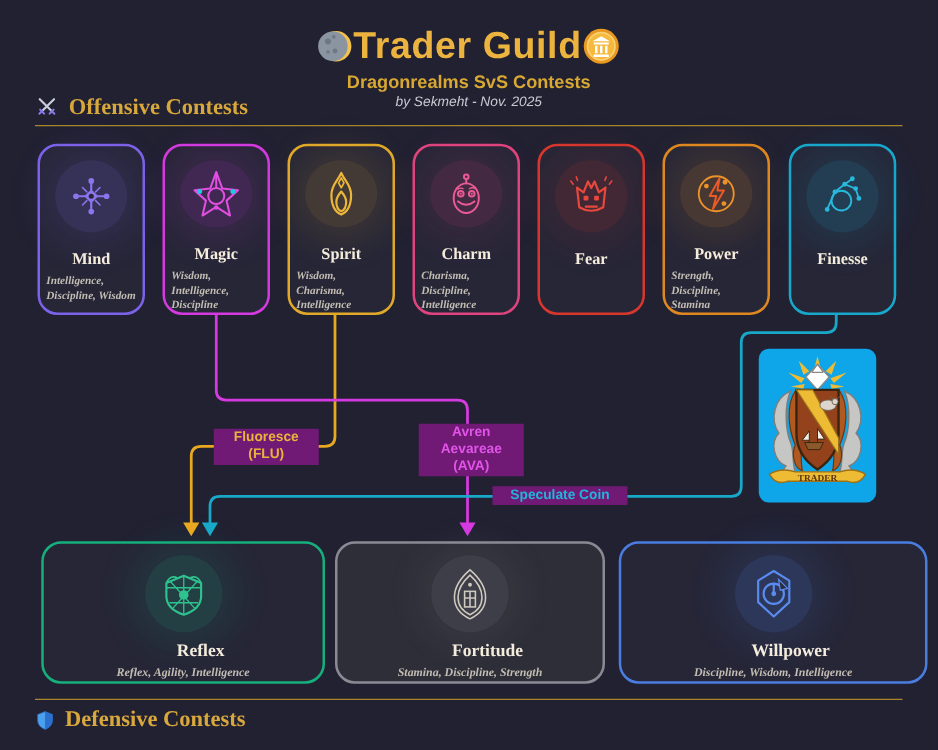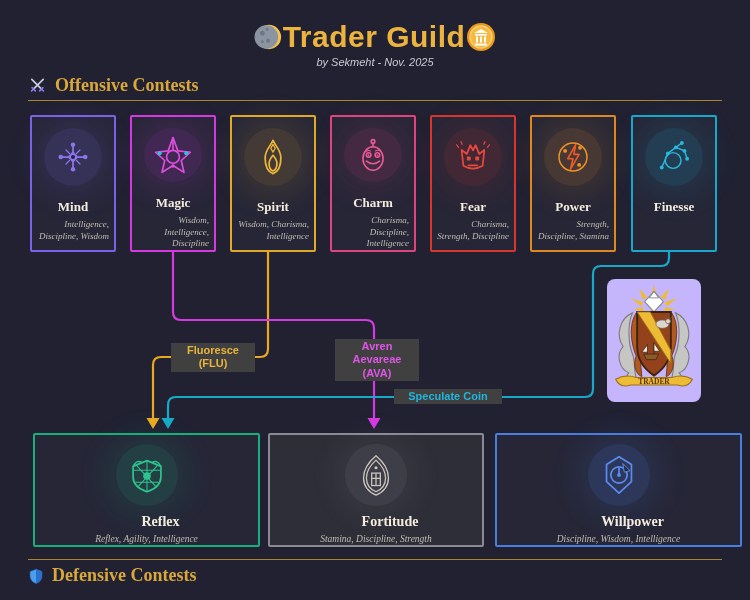--- a/index.html
+++ b/index.html
@@ -19,54 +19,54 @@
   
   .sect{position:absolute;display:flex;align-items:center;gap:8px;
         font-family:"Liberation Serif", serif;font-weight:bold;font-size:18px;color:#d9a83c;}
   .sect-off{left:28px;top:75px;text-align:center;}
   .sect-def{left:28px;top:565px;}
   .rule{position:absolute;left:28px;width:694px;height:0;border-top:1.5px solid #a8862c;}
   .rule-off{top:100px;}
   .rule-def{top:559px;}
   
   .card{position:absolute;box-sizing:border-box;background:#262637;border:2px solid var(--c);
-        border-radius:2px;display:flex;flex-direction:column;align-items:center;z-index:1;}
+        border-radius:16px;display:flex;flex-direction:column;align-items:center;z-index:1;}
   .tcard{width:86px;height:137px;top:115px;padding-top:11px;}
   .bcard{height:114px;top:433px;padding-top:9px;}
   .iconwrap{border-radius:50%;display:flex;align-items:center;justify-content:center;
             background:var(--glow);box-shadow:0 0 26px 14px var(--halo);}
   .tcard .iconwrap{width:58px;height:58px;}
   .bcard .iconwrap{width:62px;height:62px;}
   .card-title{font-family:"Liberation Serif", serif;font-weight:bold;color:#f4ecdc;}
   .tcard .card-title{font-size:13px;margin-top:13px;}
   .bcard .card-title{font-size:14px;margin-top:8px;margin-left:28px;}
   .card-stats{font-family:"Liberation Serif", serif;font-style:italic;color:#c2bcb2;
-              text-align:right;line-height:1.3;}
+              text-align:left;line-height:1.3;font-weight:bold;}
   .tcard .card-stats{font-size:9px;margin-top:4px;padding:0 5px;}
   .bcard .card-stats{font-size:9.5px;margin-top:3px;padding:0 10px;}
   
   .c-mind{--c:#7c62e8;--glow:rgba(124,98,232,.18);--halo:rgba(124,98,232,.10);}
   .c-magic{--c:#d43ae0;--glow:rgba(212,58,224,.16);--halo:rgba(212,58,224,.10);}
   .c-spirit{--c:#e0a92a;--glow:rgba(224,169,42,.16);--halo:rgba(224,169,42,.10);}
   .c-charm{--c:#e0447e;--glow:rgba(224,68,126,.16);--halo:rgba(224,68,126,.09);}
   .c-fear{--c:#d8372e;--glow:rgba(216,55,46,.16);--halo:rgba(216,55,46,.09);}
   .c-power{--c:#e08820;--glow:rgba(224,136,32,.18);--halo:rgba(224,136,32,.10);}
   .c-finesse{--c:#18a8cc;--glow:rgba(24,168,204,.18);--halo:rgba(24,168,204,.10);}
   .c-reflex{--c:#16b07c;--glow:rgba(22,176,124,.18);--halo:rgba(22,176,124,.10);}
   .c-fortitude{--c:#8a8a94;--glow:rgba(180,180,190,.12);--halo:rgba(180,180,190,.06);background:#2e2e38;}
   .c-willpower{--c:#4a7de0;--glow:rgba(74,125,224,.20);--halo:rgba(74,125,224,.11);}
   
   .wires{position:absolute;left:0;top:0;z-index:2;pointer-events:none;}
-  .wire-label{position:absolute;z-index:3;background:#404040;font-weight:bold;font-size:11px;
+  .wire-label{position:absolute;z-index:3;background:#701a75;font-weight:bold;font-size:11px;
               line-height:1.22;text-align:center;padding:1px 2px;}
   .lbl-flu{left:171px;top:343px;width:80px;color:#eab33c;}
   .lbl-ava{left:335px;top:339px;width:80px;color:#e054e8;}
   .lbl-spec{left:394px;top:389px;width:104px;color:#22b4dc;}
   
-  .crest{position:absolute;left:607px;top:279px;width:94px;height:123px;background:#c4b5fd;
+  .crest{position:absolute;left:607px;top:279px;width:94px;height:123px;background:#0ea5e9;
          border-radius:8px;z-index:2;display:flex;align-items:center;justify-content:center;}
 </style>
 </head>
 <body>
 
 <div class="hdr">
   <div class="hdr-row">
     <span class="mini-icon">
       <svg width="30" height="30" viewBox="0 0 32 32">
         <circle cx="17" cy="16" r="13" fill="#f2c14e"></circle>
@@ -84,20 +84,21 @@
         <circle cx="16" cy="16" r="11" fill="#f6b93e" stroke="#f8d070" stroke-width="1.4"></circle>
         <path d="M16 8 L23 12 H9 Z" fill="#ffffff"></path>
         <rect x="10" y="13" width="12" height="1.6" fill="#ffffff"></rect>
         <rect x="11" y="15.6" width="2" height="6" fill="#ffffff"></rect>
         <rect x="15" y="15.6" width="2" height="6" fill="#ffffff"></rect>
         <rect x="19" y="15.6" width="2" height="6" fill="#ffffff"></rect>
         <rect x="10" y="22.6" width="12" height="2" fill="#ffffff"></rect>
       </svg>
     </span>
   </div>
+  <div class="hdr-sub">Dragonrealms SvS Contests</div>
   <div class="hdr-by">by Sekmeht -  Nov. 2025</div>
 </div>
 
 <div class="sect sect-off">
   <span class="mini-icon">
     <svg width="19" height="19" viewBox="0 0 20 20">
       <g stroke="#c8cede" stroke-width="1.8" stroke-linecap="round" fill="none">
         <path d="M4 3.5 L14 13.5 M16 3.5 L6 13.5"></path>
       </g>
       <g stroke="#8a7ae8" stroke-width="1.7" stroke-linecap="round" fill="none">
@@ -190,21 +191,20 @@
         <path d="M7.5 13 l-2.3 -3 M11.5 9.5 l-1.2 -3.2 M40.5 13 l2.3 -3 M36.5 9.5 l1.2 -3.2"></path>
       </g>
       <g fill="#e8483c">
         <rect x="17" y="23.5" width="4.4" height="4.4" rx="1"></rect>
         <rect x="26.6" y="23.5" width="4.4" height="4.4" rx="1"></rect>
       </g>
       <path d="M19 33.5 h10" stroke="#e8483c" stroke-width="2" stroke-linecap="round"></path>
     </svg>
   </div>
   <div class="card-title">Fear</div>
-  <div class="card-stats">Charisma, Strength, Discipline</div>
 </div>
 
 <div class="card tcard c-power" style="left:530px">
   <div class="iconwrap">
     <svg width="42" height="42" viewBox="0 0 48 48" fill="none">
       <circle cx="24" cy="24" r="16" stroke="#ec9228" stroke-width="1.7"></circle>
       <path d="M27 10 L18 26 h6 L21 38 L31 21 h-6 Z" stroke="#ec5a28" stroke-width="1.8" stroke-linejoin="round"></path>
       <g fill="#ec9228">
         <circle cx="15" cy="17" r="2.2"></circle>
           <circle cx="32" cy="13.5" r="2.2"></circle>

